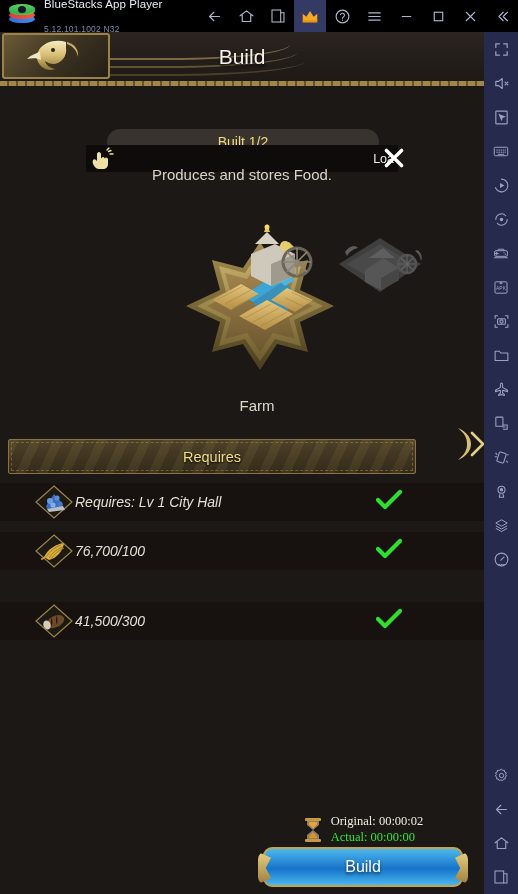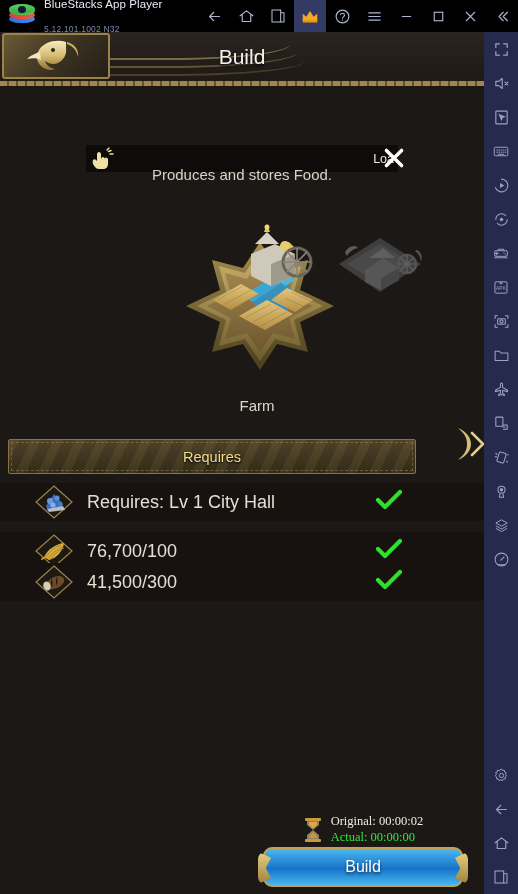--- a/index.html
+++ b/index.html
@@ -140,21 +140,21 @@
   }
 
   
   .req-row {
     position: absolute; left: 0; width: 484px; height: 38px;
     display: flex; align-items: center;
   }
   .req-row.alt { background: #17120f; }
   .req-row .rq-ico { width: 42px; height: 36px; margin-left: 33px; flex: 0 0 auto;
     display: flex; align-items: center; justify-content: center; }
-  .req-row .rq-txt { margin-left: 12px; color: #e4dfd2; font-size: 18px; }
+  .req-row .rq-txt { color: #e4dfd2; font-size: 14px; font-style: italic; }
   .req-row .rq-chk { margin-left: auto; margin-right: 82px; }
 
   
   .footer { position: absolute; left: 0; top: 782px; width: 484px; height: 80px; }
   .fcol { position: absolute; top: 0; width: 210px; height: 80px; }
   .fcol.left { left: 17px; }
   .fcol.right { left: 258px; }
   .fcol .ftop { height: 32px; display: flex; align-items: center; justify-content: center; }
   .coin-ico { width: 28px; height: 22px; }
   .free-txt { color: #f0ece2; font-size: 15px; margin-left: 7px; }
@@ -275,20 +275,21 @@
           </defs>
           <path d="M46 4c-10-3-22 0-27 8-4 6-2 13 3 17 4 3 9 4 13 2-5-1-9-4-10-8 4 3 9 4 13 2 6-3 9-9 8-15z" fill="url(#gld)"></path>
           <path d="M20 14c-4 1-9 3-13 7 6-1 10-1 14 1z" fill="#efe6c4"></path>
           <circle cx="33" cy="12" r="2" fill="#2b2414"></circle>
           <path d="M47 6c6 2 10 7 11 13 1-7-3-13-11-15z" fill="#c9ae66"></path>
         </svg>
       </div>
       <div class="gtitle">Build</div>
     </div>
 
+    <div class="built-pill">Built 1/2</div>
 
     <div class="load-strip">
       <svg class="tap-ico" viewBox="0 0 26 24">
         <path d="M7 20c-2-2-3-5-2-7 1-1 2-1 3 0l1 1V7c0-1 1-2 2-2s2 1 2 2v5c0-1 1-2 2-2s2 1 2 2c0-1 1-2 2-1 1 0 1 1 1 2v4c0 3-2 5-5 5H11c-2 0-3-1-4-2z" fill="#efe0a4"></path>
         <path d="M19 3l2-2M22 7h3M20.5 4.5l2.5-1" stroke="#efe0a4" stroke-width="1.4" stroke-linecap="round" fill="none"></path>
       </svg>
       <span class="load-txt">Loa</span>
     </div>
     <div class="close-x">
       <svg width="26" height="26" viewBox="0 0 24 24" stroke="#ffffff" stroke-width="3.2" stroke-linecap="round">
@@ -414,21 +415,21 @@
         </svg>
       </div>
       <div class="rq-txt">76,700/100</div>
       <div class="rq-chk">
         <svg width="26" height="22" viewBox="0 0 26 22">
             <path d="M2 11l7 7L24 3" fill="none" stroke="#2ee02e" stroke-width="4.2" stroke-linecap="round" stroke-linejoin="round"></path>
           </svg>
       </div>
     </div>
 
-    <div class="req-row alt" style="top:531px">
+    <div class="req-row alt" style="top:570px">
       <div class="rq-ico">
         <svg width="40" height="36" viewBox="0 0 40 36">
           <polygon points="20,2 38,18 20,34 2,18" fill="#1d1a14" stroke="#9c8449" stroke-width="1.2"></polygon>
           <path d="M11 23c1-4 4-8 9-10 5-2 9-1 10 2s-2 7-7 9-11 2-12-1z" fill="#6d4a28"></path>
           <ellipse cx="13" cy="22" rx="3.6" ry="4.6" transform="rotate(-22 13 22)" fill="#d8cdb6"></ellipse>
           <g stroke="#4d3419" stroke-width=".8" opacity=".7">
               <path d="M17 14c2 4 2 7 0 10M22 12c2 4 2 7 0 10"></path>
             </g>
         </svg>
       </div>

